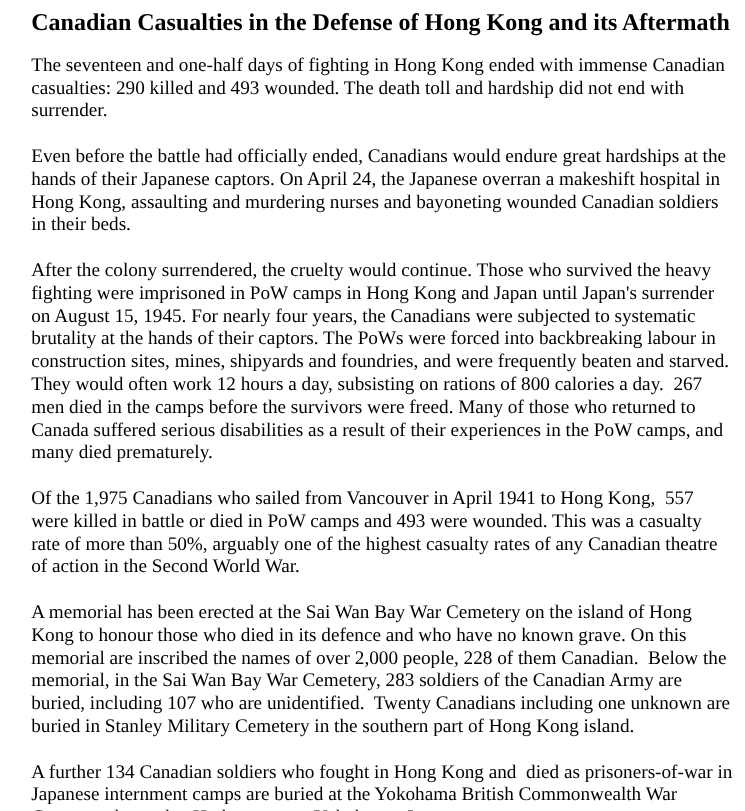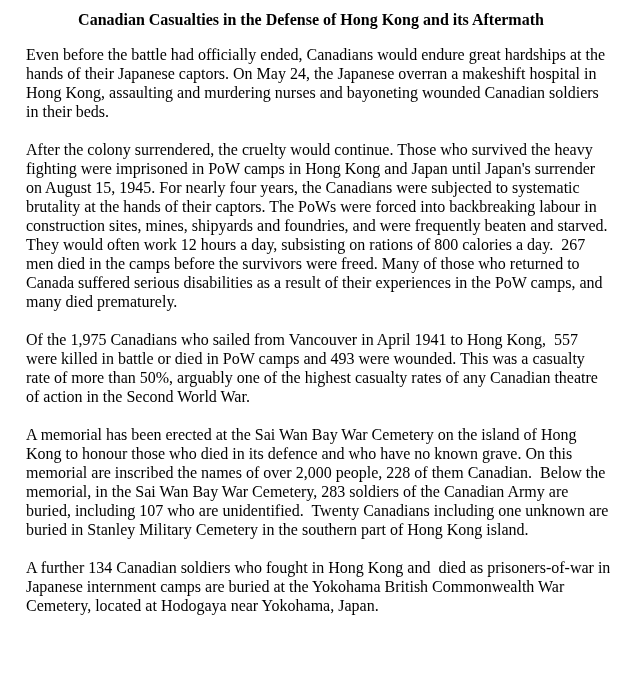--- a/index.html
+++ b/index.html
@@ -16,21 +16,21 @@
     line-height: 19px;
     color: #000000;
   }
   .page {
     box-sizing: border-box;
     width: 621px;
     height: 676px;
     padding: 10px 9px 0 26px;
   }
   .doc-title {
-    font-size: 16px;
+    font-size: 20px;
     font-weight: bold;
     text-align: center;
     margin: 0 16px 16px 0;
     line-height: 19px;
     white-space: nowrap;
   }
   .doc-paragraph {
     margin: 19px 0;
     white-space: pre-wrap; 
   }
@@ -40,22 +40,23 @@
   .doc-paragraph:last-of-type {
     margin-bottom: 0;
   }
 </style>
 </head>
 <body>
 
 <div class="page">
   <h1 class="doc-title">Canadian Casualties in the Defense of Hong Kong and its Aftermath</h1>
 
+  <p class="doc-paragraph">The seventeen and one-half days of fighting in Hong Kong ended with immense Canadian casualties: 290 killed and 493 wounded. The death toll and hardship did not end with surrender.</p>
 
-  <p class="doc-paragraph">Even before the battle had officially ended, Canadians would endure great hardships at the hands of their Japanese captors. On May 24, the Japanese overran a makeshift hospital in Hong Kong, assaulting and murdering nurses and bayoneting wounded Canadian soldiers in their beds.</p>
+  <p class="doc-paragraph">Even before the battle had officially ended, Canadians would endure great hardships at the hands of their Japanese captors. On April 24, the Japanese overran a makeshift hospital in Hong Kong, assaulting and murdering nurses and bayoneting wounded Canadian soldiers in their beds.</p>
 
   <p class="doc-paragraph">After the colony surrendered, the cruelty would continue. Those who survived the heavy fighting were imprisoned in PoW camps in Hong Kong and Japan until Japan's surrender on August 15, 1945. For nearly four years, the Canadians were subjected to systematic brutality at the hands of their captors. The PoWs were forced into backbreaking labour in construction sites, mines, shipyards and foundries, and were frequently beaten and starved.  They would often work 12 hours a day, subsisting on rations of 800 calories a day.  267 men died in the camps before the survivors were freed. Many of those who returned to Canada suffered serious disabilities as a result of their experiences in the PoW camps, and many died prematurely.</p>
 
   <p class="doc-paragraph">Of the 1,975 Canadians who sailed from Vancouver in April 1941 to Hong Kong,  557 were killed in battle or died in PoW camps and 493 were wounded. This was a casualty rate of more than 50%, arguably one of the highest casualty rates of any Canadian theatre of action in the Second World War.</p>
 
   <p class="doc-paragraph">A memorial has been erected at the Sai Wan Bay War Cemetery on the island of Hong Kong to honour those who died in its defence and who have no known grave. On this memorial are inscribed the names of over 2,000 people, 228 of them Canadian.  Below the memorial, in the Sai Wan Bay War Cemetery, 283 soldiers of the Canadian Army are buried, including 107 who are unidentified.  Twenty Canadians including one unknown are buried in Stanley Military Cemetery in the southern part of Hong Kong island.</p>
 
   <p class="doc-paragraph">A further 134 Canadian soldiers who fought in Hong Kong and  died as prisoners-of-war in Japanese internment camps are buried at the Yokohama British Commonwealth War Cemetery, located at Hodogaya near Yokohama, Japan.</p>
 </div>
 

